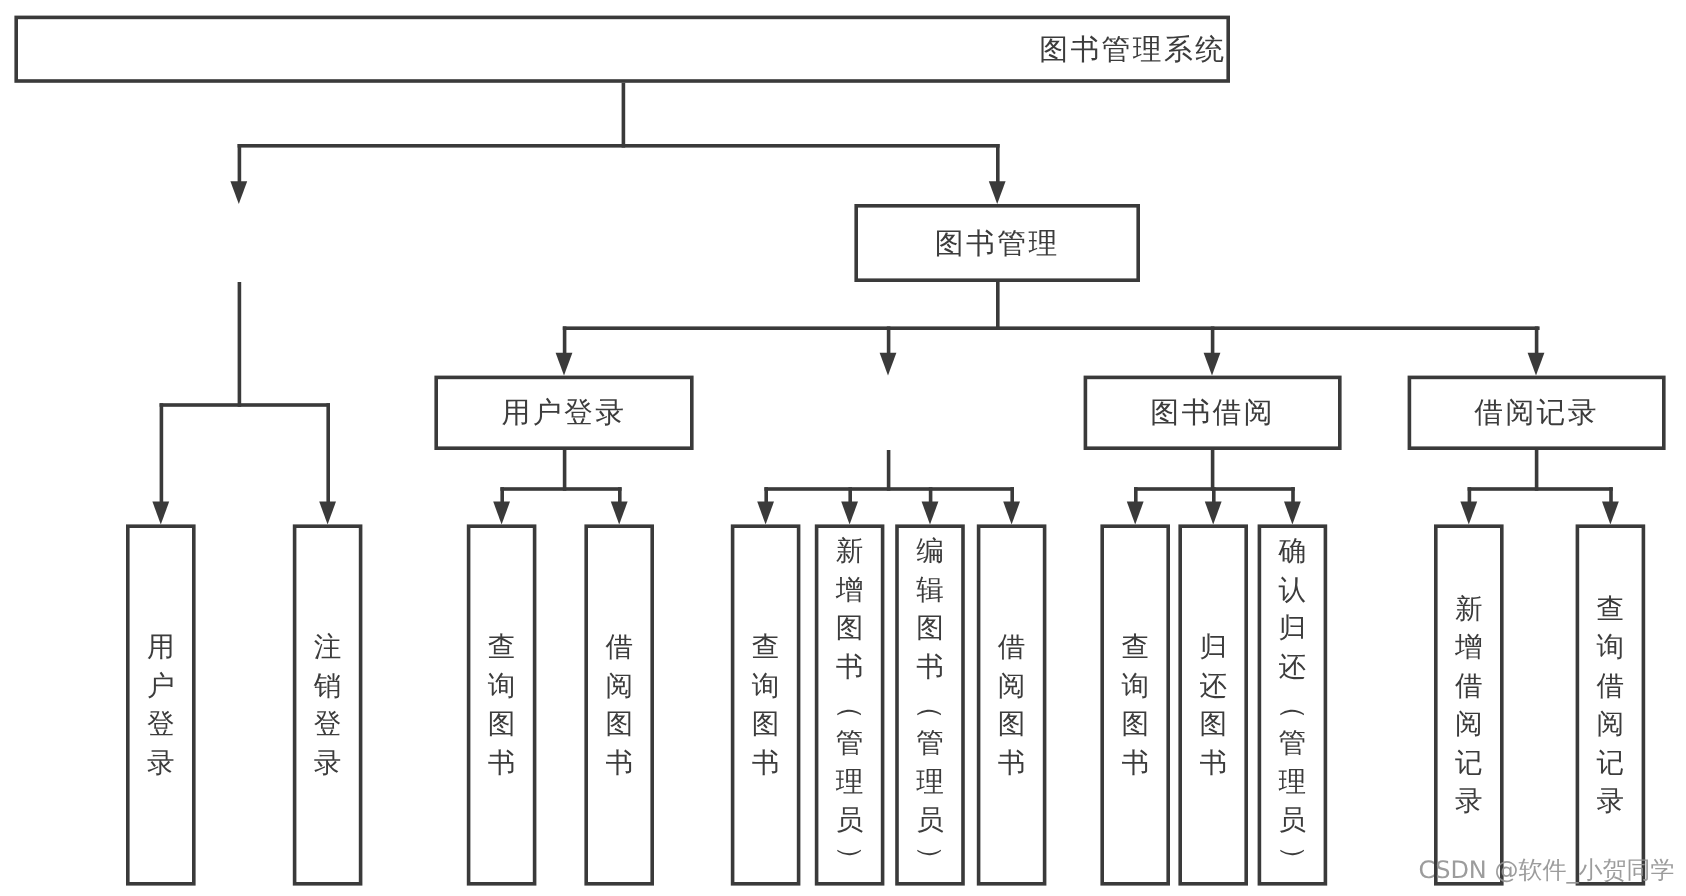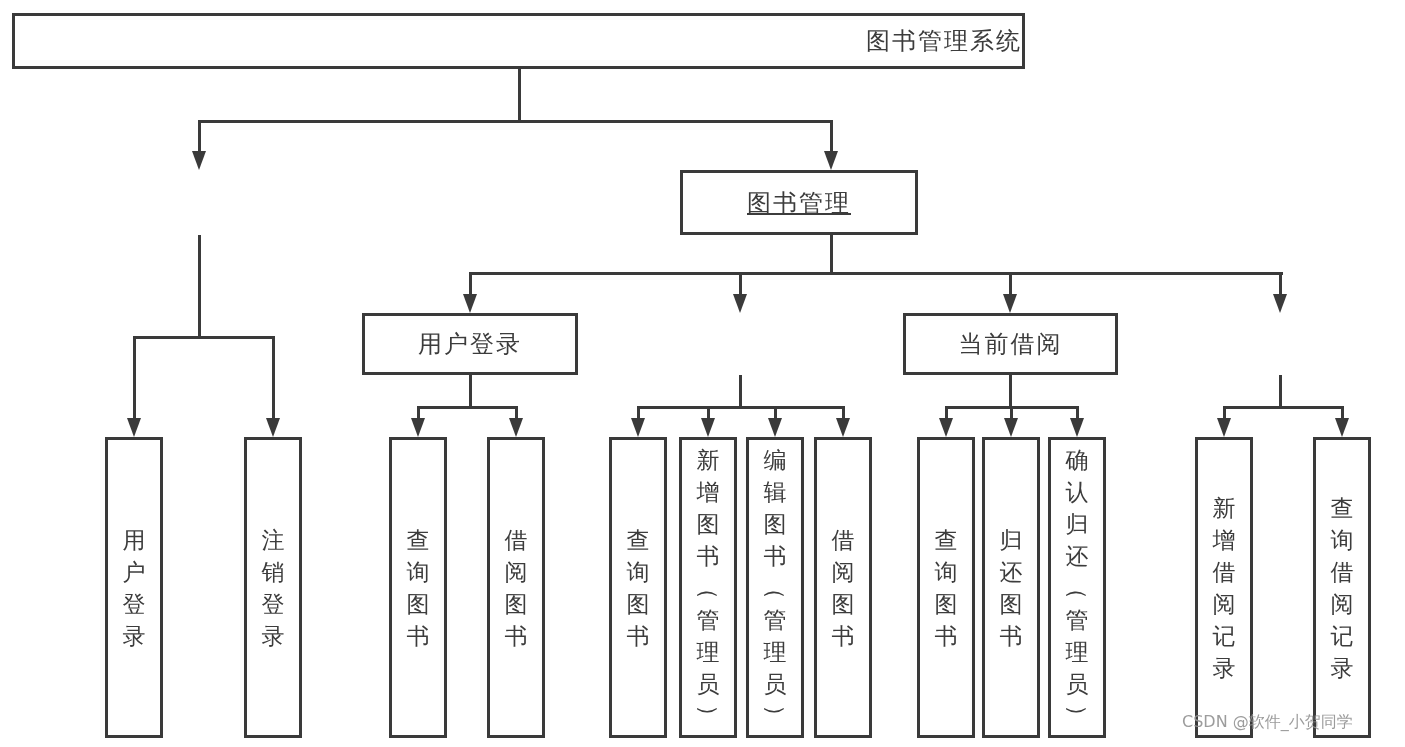--- a/index.html
+++ b/index.html
@@ -17,41 +17,41 @@
   .vbox .vch { display:block; width:100%; text-align:center; line-height:32px; font-size:23px; }
   .vbox .vrot { transform:rotate(90deg); }
   .line { position:absolute; background:#3a3a3a; }
   .arrowhead {
     position:absolute; width:0; height:0;
     border-left:7px solid transparent; border-right:7px solid transparent;
     border-top:19px solid #3a3a3a;
   }
   .watermark {
     position:absolute; left:1182px; top:712px; width:220px;
-    font-size:16px; color:rgba(148,148,148,0.92); letter-spacing:0px;
+    font-size:20px; color:rgba(148,148,148,0.92); letter-spacing:0px;
     white-space:nowrap; z-index:10;
   }
 </style>
 </head>
 <body>
 
 <div id="canvas">
 
   <div class="box hbox" style="left:12px; top:13px; width:1013px; height:56px;justify-content:flex-end;">
     <span>图书管理系统</span>
   </div>
 
   <div class="line" style="left:518px; top:69px; width:3px; height:54px;"></div>
   <div class="line" style="left:198px; top:120px; width:635px; height:3px;"></div>
   <div class="line" style="left:198px; top:120px; width:3px; height:34px;"></div>
   <div class="arrowhead" style="left:192px; top:151px;"></div>
   <div class="line" style="left:830px; top:120px; width:3px; height:34px;"></div>
   <div class="arrowhead" style="left:824px; top:151px;"></div>
 
-  <div class="box hbox" style="left:680px; top:170px; width:238px; height:65px;text-decoration:underline;">
+  <div class="box hbox" style="left:712px; top:170px; width:238px; height:65px;">
     <span>图书管理</span>
   </div>
 
   <div class="line" style="left:198px; top:235px; width:3px; height:104px;"></div>
   <div class="line" style="left:133px; top:336px; width:142px; height:3px;"></div>
   <div class="line" style="left:133px; top:336px; width:3px; height:84px;"></div>
   <div class="arrowhead" style="left:127px; top:418px;"></div>
   <div class="line" style="left:272px; top:336px; width:3px; height:84px;"></div>
   <div class="arrowhead" style="left:266px; top:418px;"></div>
 
@@ -63,21 +63,24 @@
   <div class="arrowhead" style="left:733px; top:294px;"></div>
   <div class="line" style="left:1009px; top:272px; width:3px; height:24px;"></div>
   <div class="arrowhead" style="left:1003px; top:294px;"></div>
   <div class="line" style="left:1279px; top:272px; width:3px; height:24px;"></div>
   <div class="arrowhead" style="left:1273px; top:294px;"></div>
 
   <div class="box hbox" style="left:362px; top:313px; width:216px; height:62px;">
     <span>用户登录</span>
   </div>
   <div class="box hbox" style="left:903px; top:313px; width:215px; height:62px;">
-    <span>当前借阅</span>
+    <span>图书借阅</span>
+  </div>
+  <div class="box hbox" style="left:1173px; top:313px; width:215px; height:62px;">
+    <span>借阅记录</span>
   </div>
 
   <div class="line" style="left:469px; top:375px; width:3px; height:34px;"></div>
   <div class="line" style="left:417px; top:406px; width:101px; height:3px;"></div>
   <div class="line" style="left:417px; top:406px; width:3px; height:14px;"></div>
   <div class="arrowhead" style="left:411px; top:418px;"></div>
   <div class="line" style="left:515px; top:406px; width:3px; height:14px;"></div>
   <div class="arrowhead" style="left:509px; top:418px;"></div>
 
   <div class="line" style="left:739px; top:375px; width:3px; height:34px;"></div>

